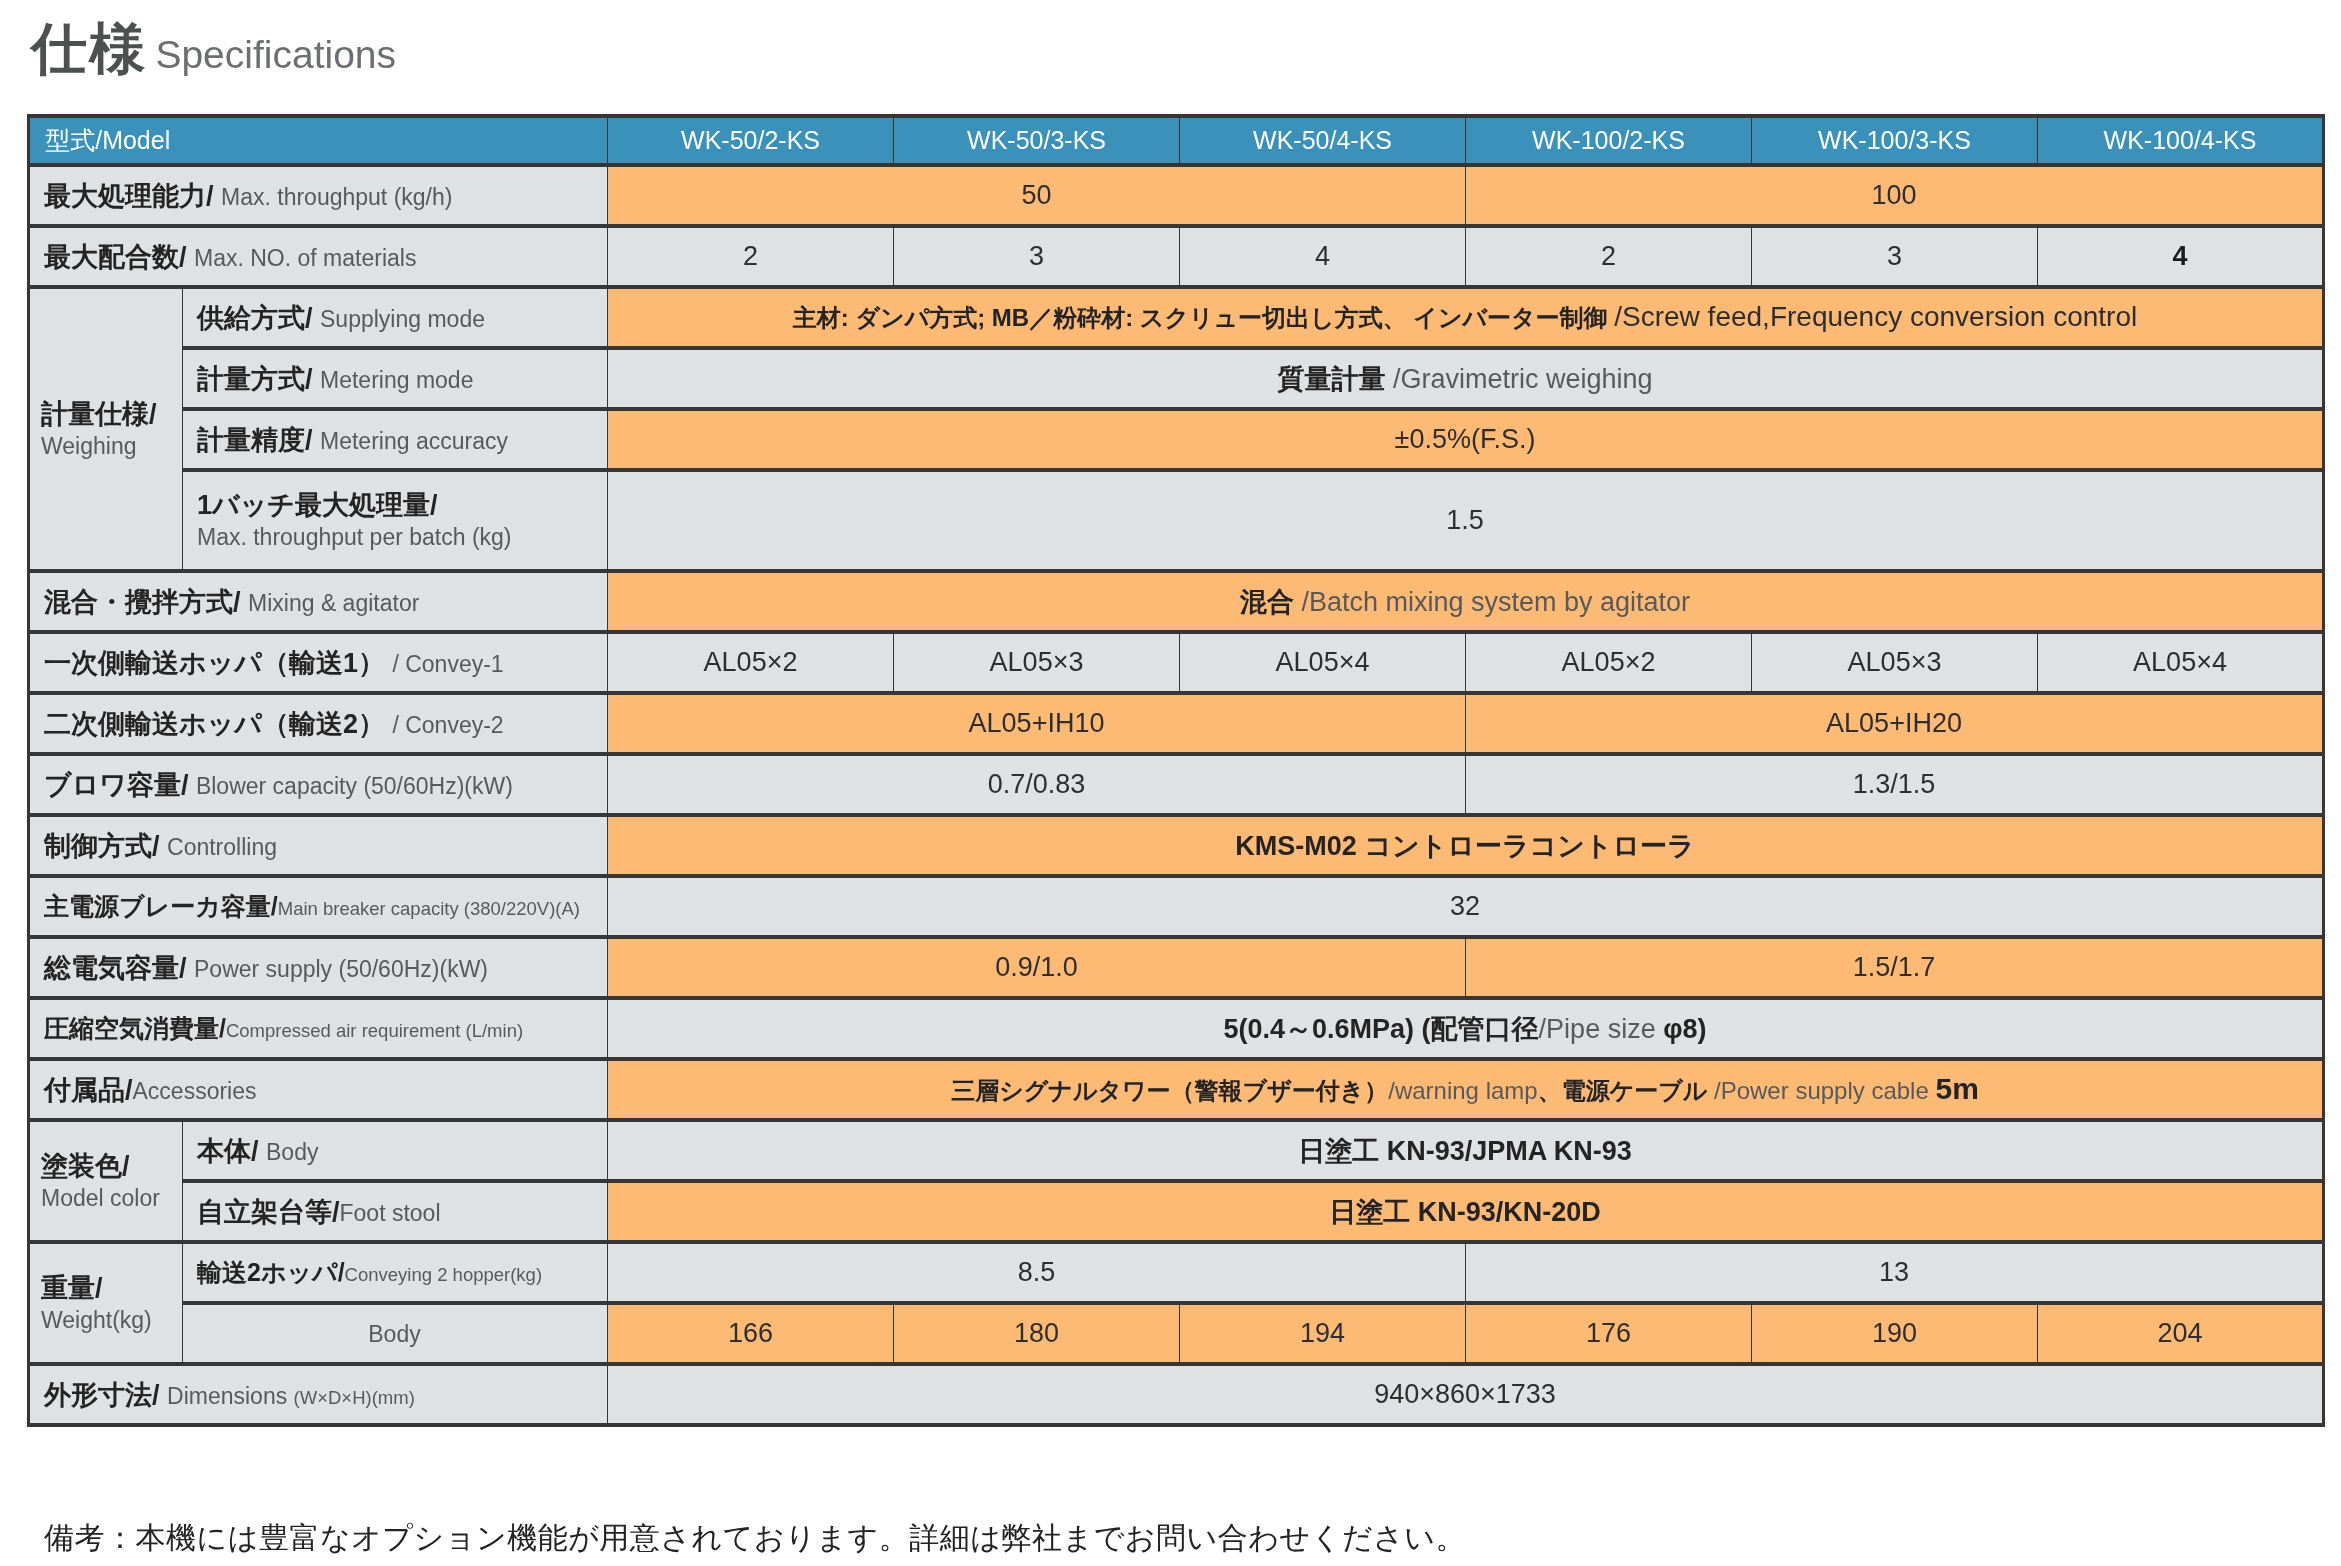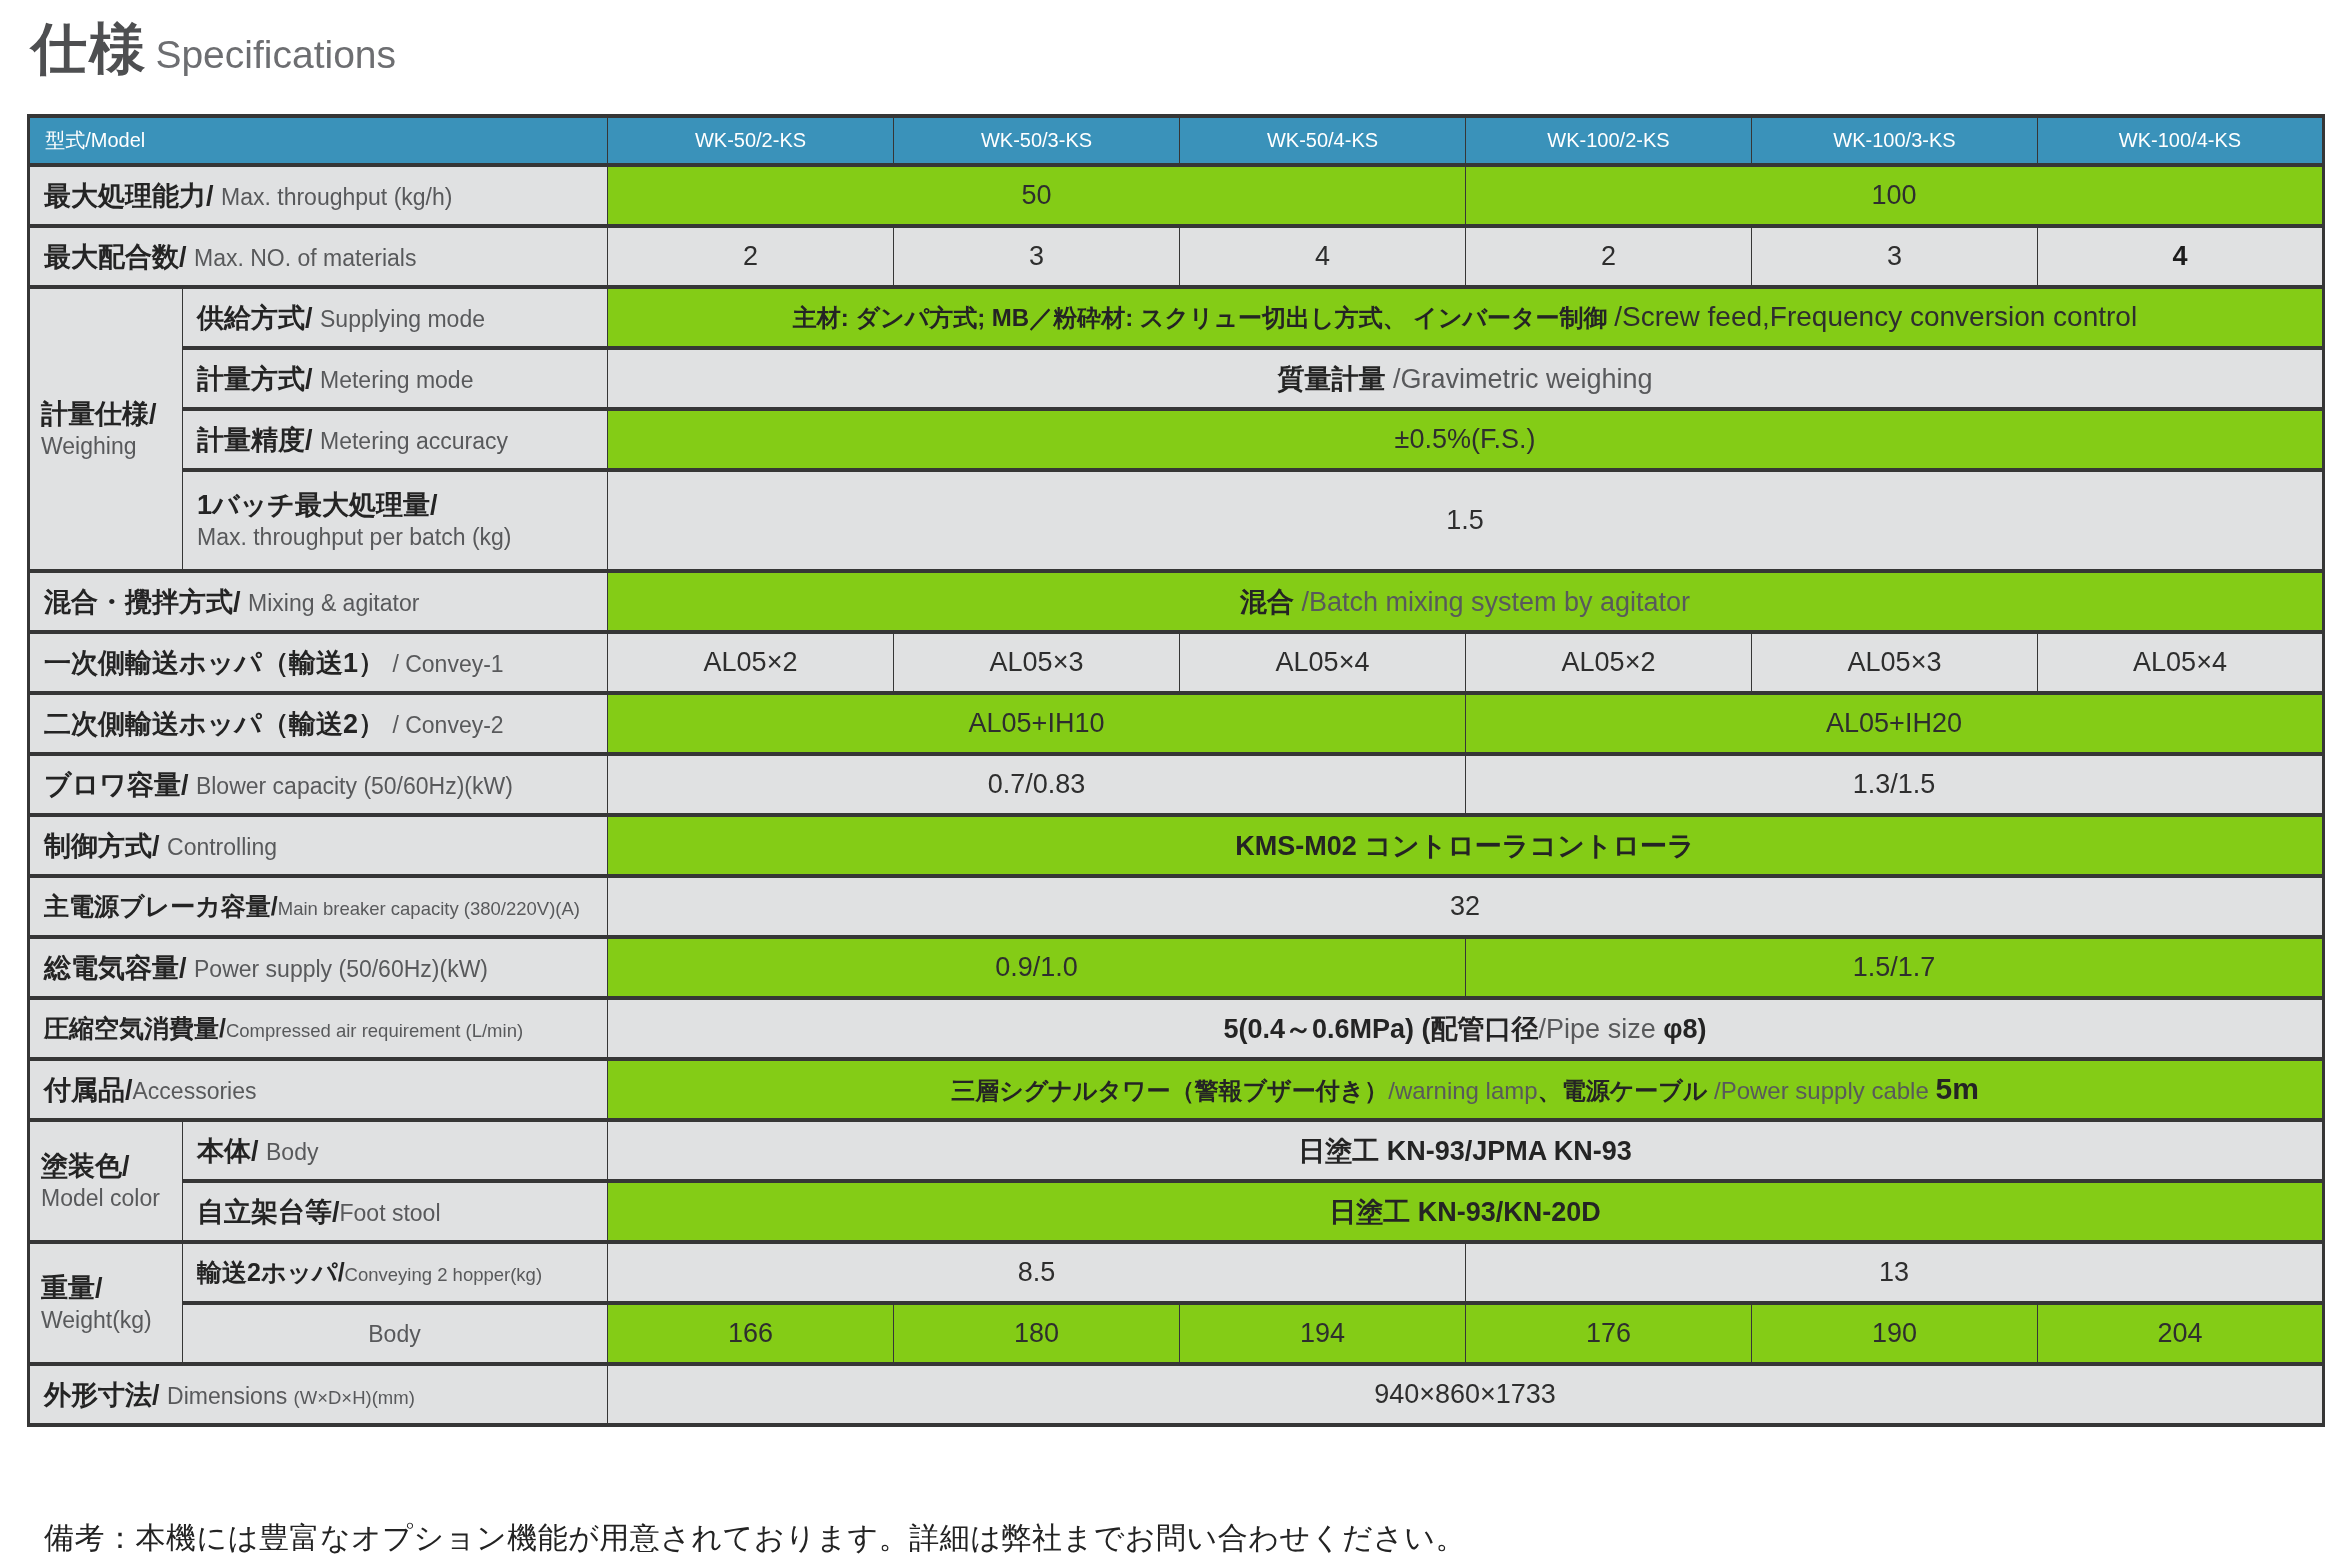--- a/index.html
+++ b/index.html
@@ -22,34 +22,34 @@
     border:1.6px solid #363636;
     border-top-width:4.4px;border-bottom-width:4.4px;
     vertical-align:middle;
     font-size:27px;color:#2e2e2e;
     overflow:hidden;white-space:nowrap;
   }
   tr.rh{height:49px;}
   tr.rn{height:61px;}
   tr.rb{height:101px;}
   
-  td.hd{background:#3a92ba;color:#ffffff;font-size:20px;text-align:center;}
+  td.hd{background:#3a92ba;color:#ffffff;font-size:25px;text-align:center;}
   td.hd-label{text-align:left;padding-left:15.2px;}
   
   td.lbl,td.sub,td.grp{background:#e0e1e2;text-align:left;padding-left:14px;}
   td.grp{padding-left:11px;}
   .jp{font-weight:bold;color:#242424;font-size:27px;}
   .en{font-weight:400;color:#58595b;font-size:23px;}
   .en-sm{font-weight:400;color:#58595b;font-size:18.5px;}
   .jp-sm{font-weight:bold;color:#242424;font-size:25px;}
   .block{display:block;line-height:1.25;}
   
   td.val{text-align:center;}
   td.g{background:#e0e1e2;}
-  td.w{background:#84cc16;}
+  td.w{background:#fdba74;}
   .vjp{font-weight:bold;color:#242424;}
   .ven{font-weight:400;color:#58595b;}
   .vdark{font-weight:500;color:#2e2e2e;font-size:28px;}
   .vbig{font-weight:bold;color:#242424;font-size:30px;}
   td.val-sm{font-size:24px;}
   td.bold-val{font-weight:bold;color:#1d1d1d;}
   
   .note{
     position:absolute;left:30px;top:1518px;
     font-size:30px;color:#232323;font-weight:500;letter-spacing:0.5px;margin-left:14px;

